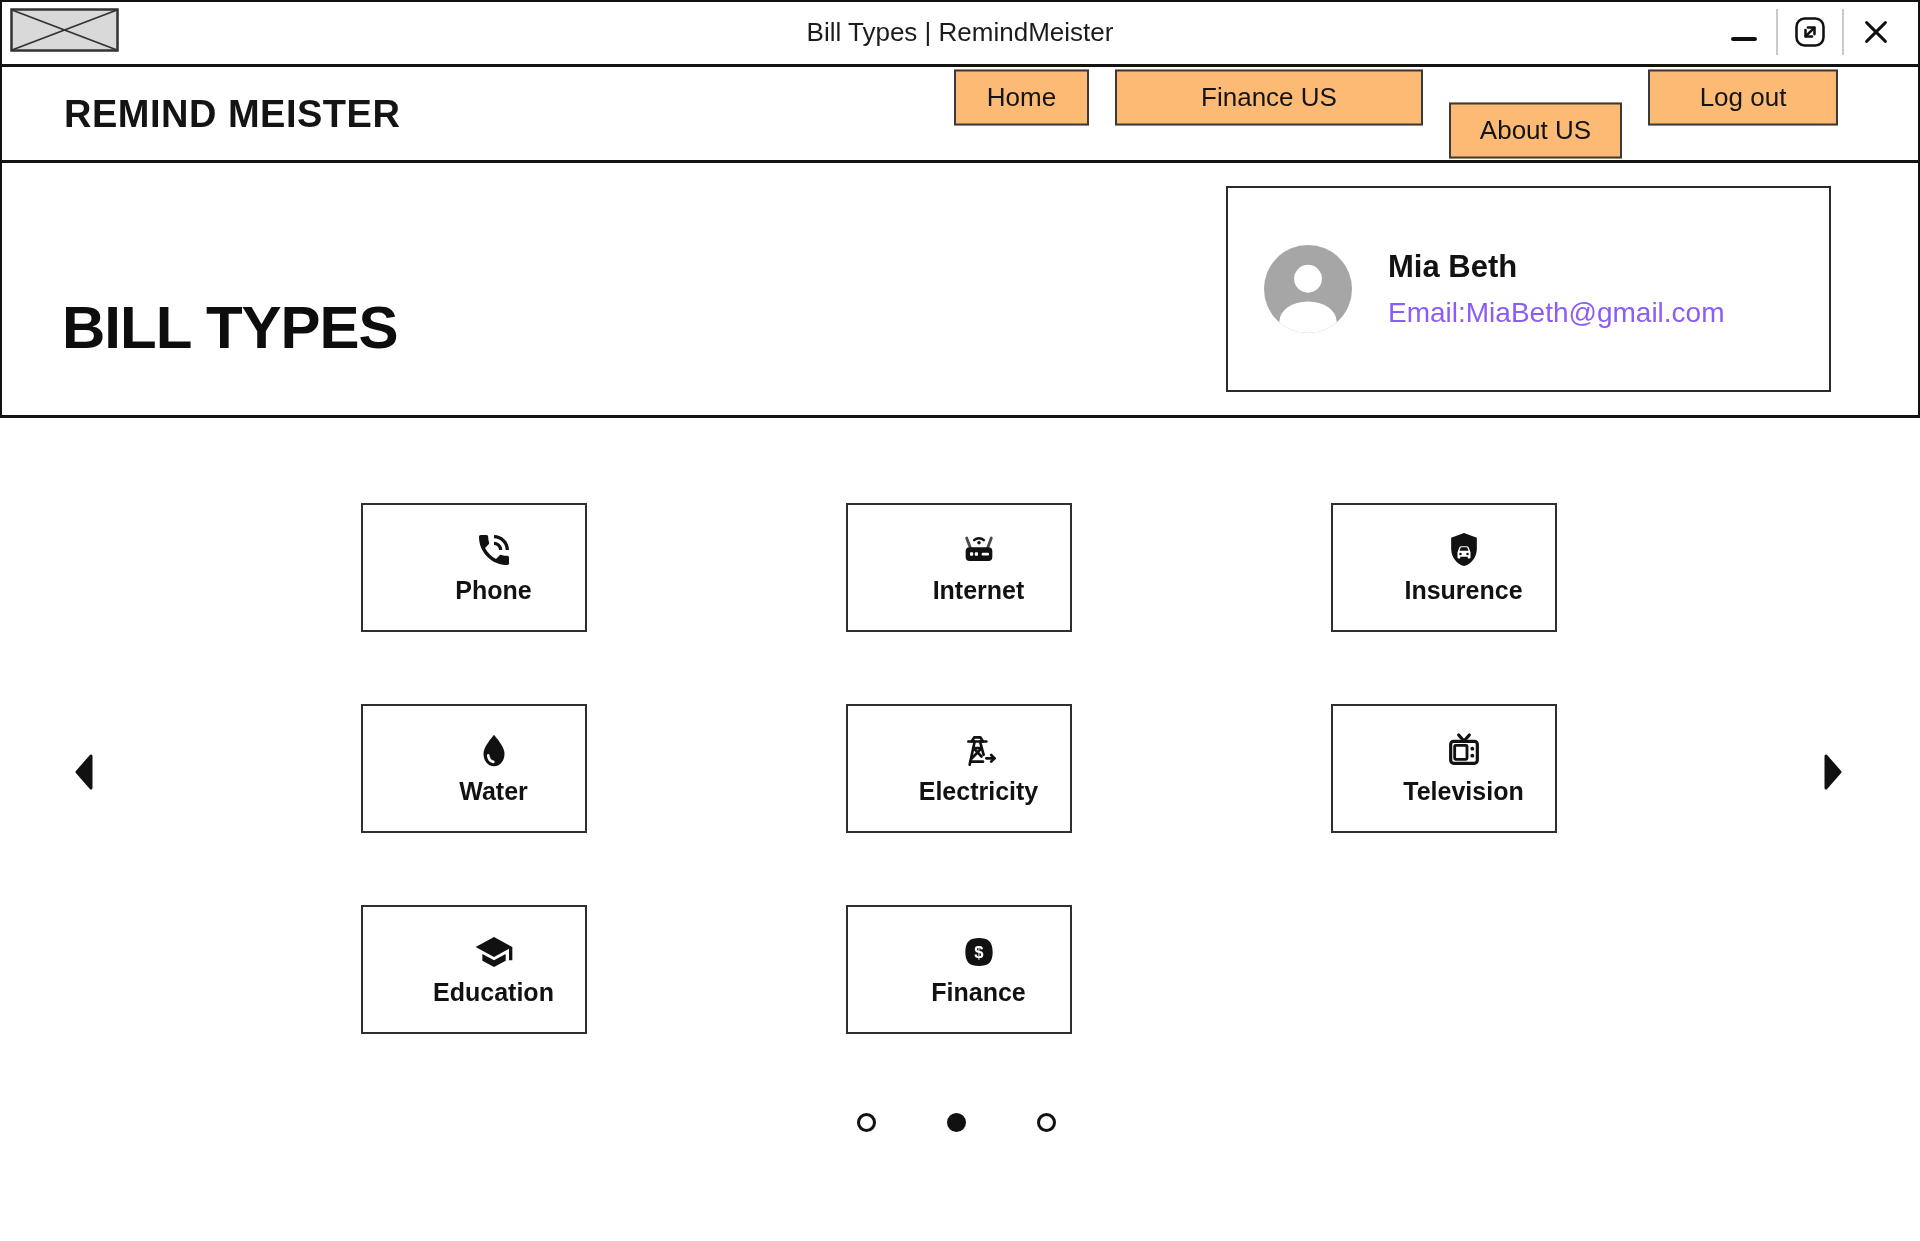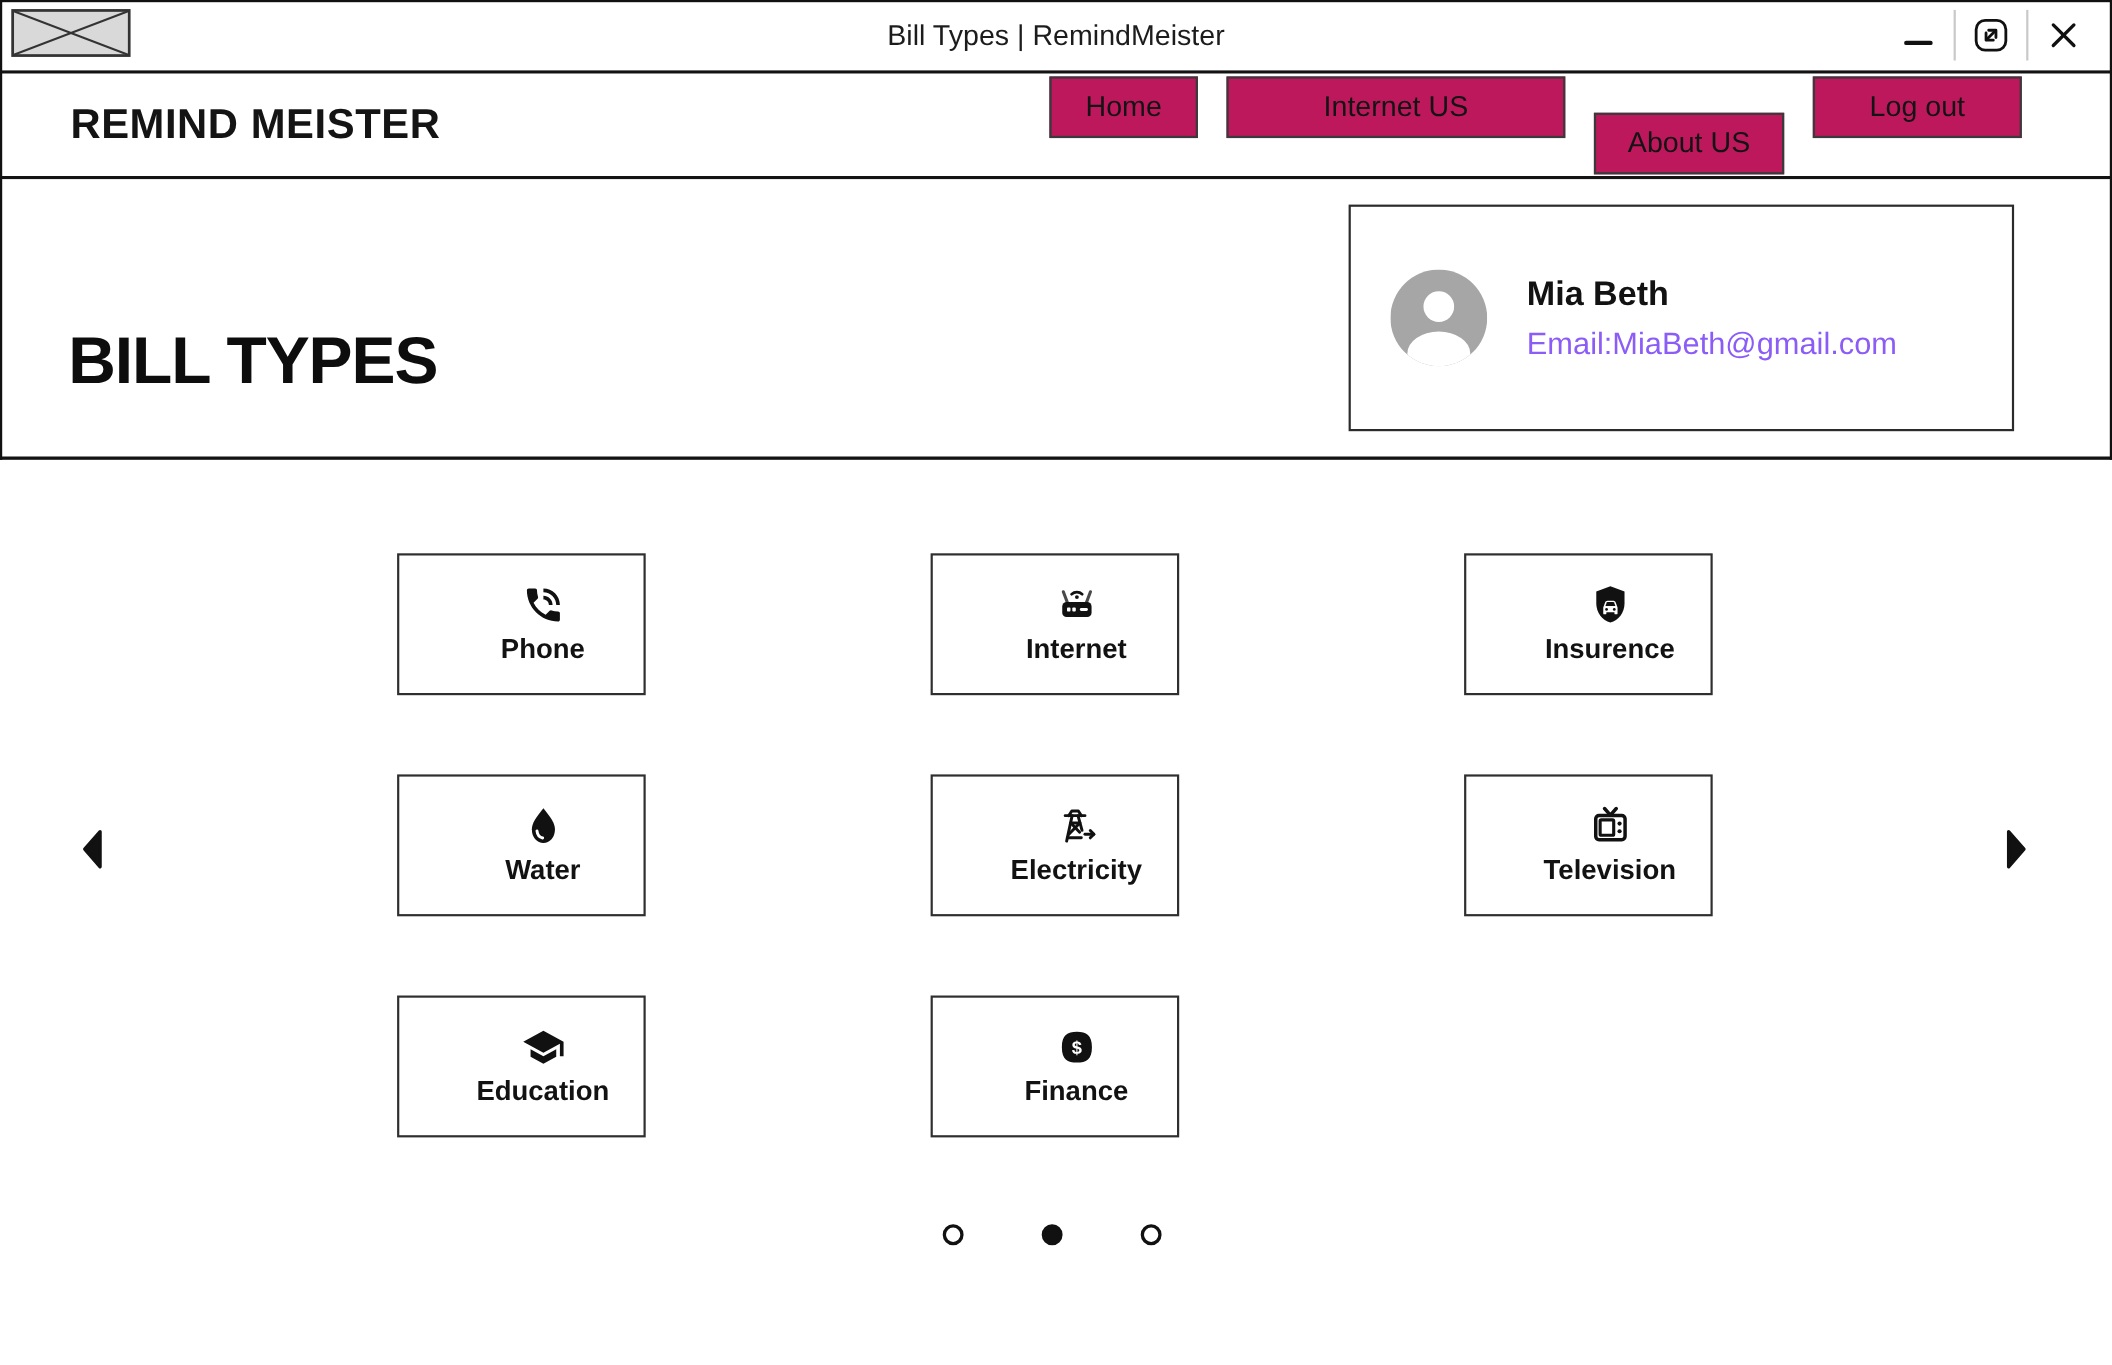--- a/index.html
+++ b/index.html
@@ -20,21 +20,21 @@
   .win-btn{background:none;border:none;padding:0;margin:0;width:52px;height:64px;display:flex;
     align-items:center;justify-content:center;cursor:pointer;}
   .ctrl-sep{width:2px;height:46px;background:#c9c9c9;margin:0 6px;}
   .min-glyph{display:block;width:26px;height:4px;background:#111;border-radius:2px;transform:translateY(7px);}
   
   .header{position:absolute;top:67px;left:0;width:100%;height:96px;background:#fff;
     border-bottom:3px solid #131313;box-sizing:border-box;}
   .logo{position:absolute;left:64px;top:50%;transform:translateY(-50%);
     font-size:38px;font-weight:900;letter-spacing:.5px;color:#141414;}
   .nav{position:absolute;right:82px;top:50%;transform:translateY(-50%);display:flex;gap:26px;}
-  .nav-btn{height:56px;border:2px solid #3a3a3a;background:#be185d;display:flex;align-items:center;
+  .nav-btn{height:56px;border:2px solid #3a3a3a;background:#fdba74;display:flex;align-items:center;
     justify-content:center;font-size:26px;color:#141414;box-sizing:border-box;cursor:pointer;
     font-family:inherit;padding:0;}
   .nav-btn:nth-child(1){width:135px;}
   .nav-btn:nth-child(2){width:308px;}
   .nav-btn:nth-child(3){width:173px;margin-top:33px;}
   .nav-btn:nth-child(4){width:190px;}
   
   .hero{position:absolute;top:163px;left:0;width:100%;height:255px;background:#fff;
     border-bottom:3px solid #131313;box-sizing:border-box;}
   .hero-title{position:absolute;left:62px;top:50%;transform:translateY(-52%);
@@ -95,21 +95,21 @@
         <line x1="19.5" y1="4.5" x2="4.5" y2="19.5"></line>
       </svg>
     </button>
   </div>
 </header>
 
 <nav class="header">
   <div class="logo">REMIND MEISTER</div>
   <div class="nav">
     <button class="nav-btn">Home</button>
-    <button class="nav-btn">Internet US</button>
+    <button class="nav-btn">Finance US</button>
     <button class="nav-btn">About US</button>
     <button class="nav-btn">Log out</button>
   </div>
 </nav>
 
 <section class="hero">
   <h1 class="hero-title">BILL TYPES</h1>
   <div class="user-card">
     <span class="avatar">
       <svg viewBox="0 0 24 24" width="88" height="88">

